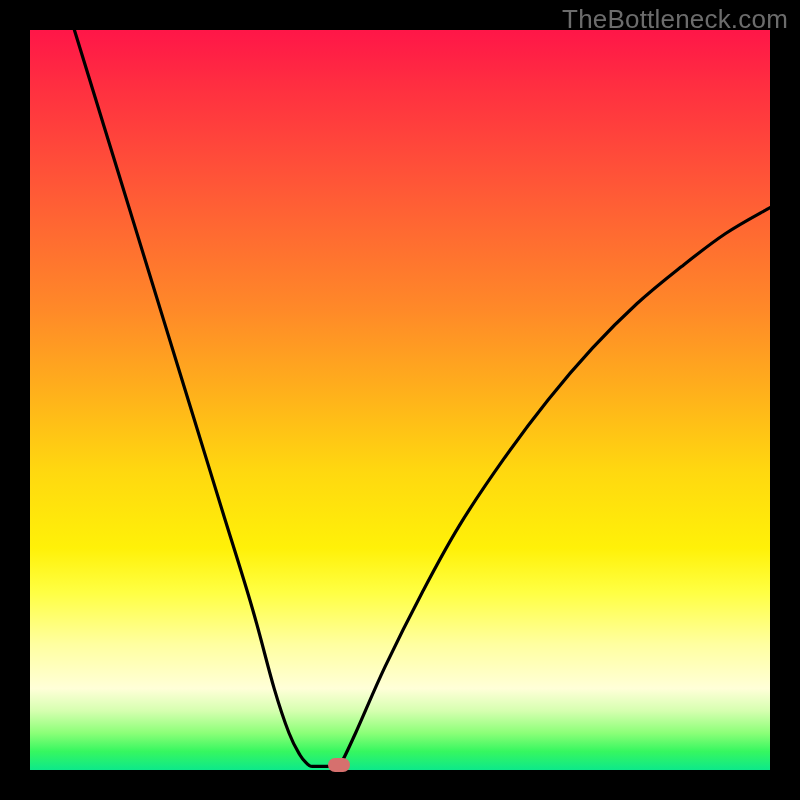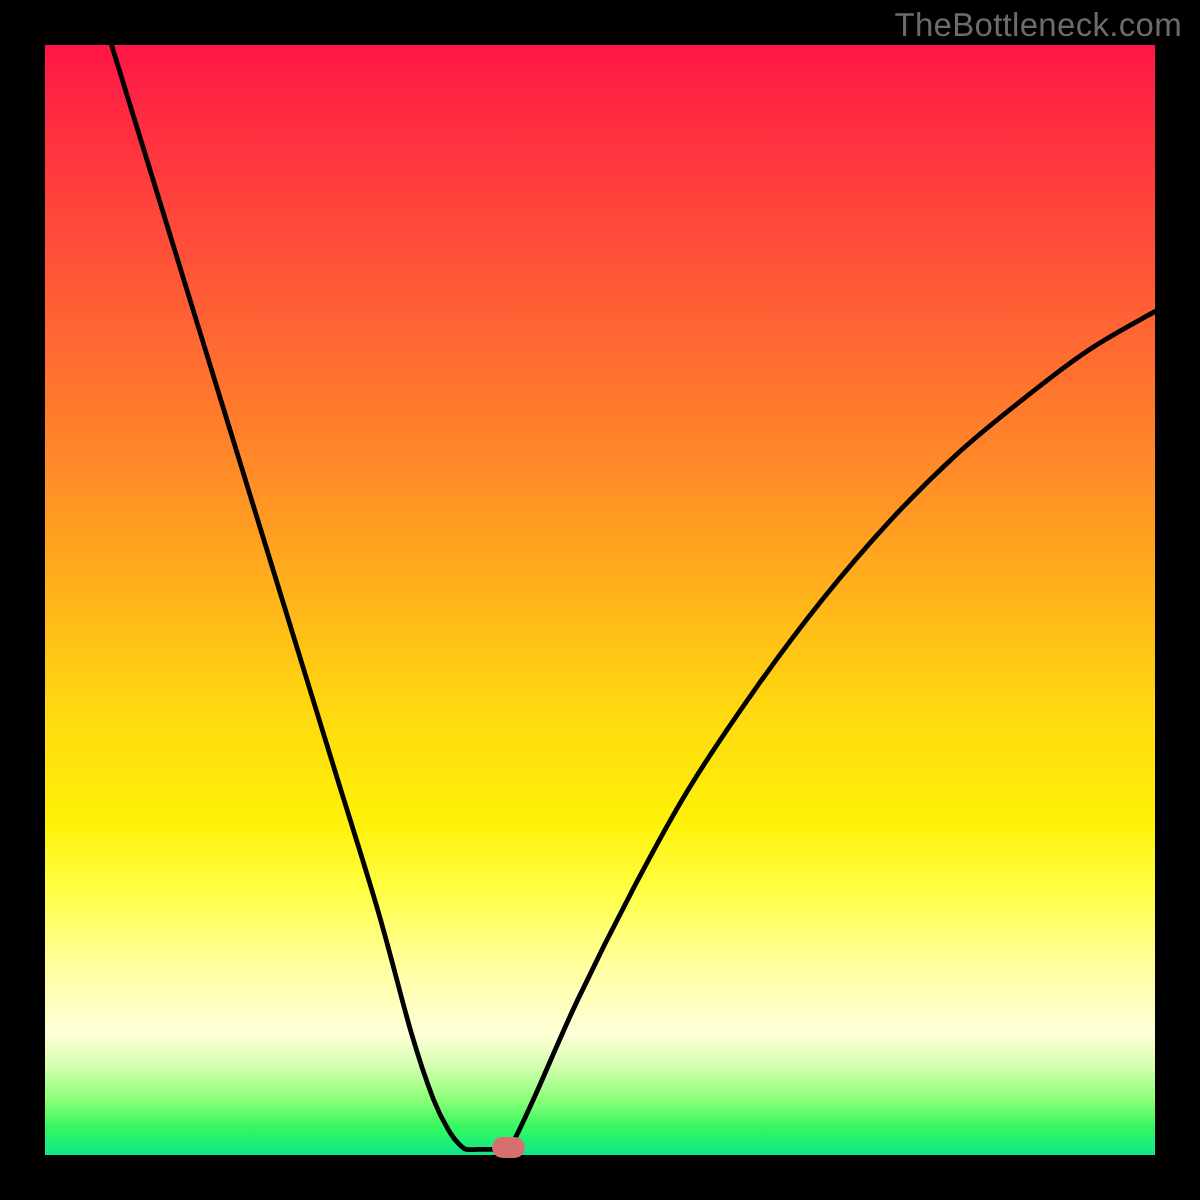--- a/index.html
+++ b/index.html
@@ -42,21 +42,21 @@
       #8cff78 95%,
       #36f760 97.5%,
       #0de88a 100%
     );
   }
   .watermark {
     position: absolute;
     top: 4px;
     right: 12px;
     color: #6c6c6c;
-    font-size: 22px;
+    font-size: 26px;
     letter-spacing: 0.2px;
     font-weight: 400;
     user-select: none;
   }
   svg.curve {
     position: absolute;
     top: 0;
     left: 0;
   }
   .marker {

